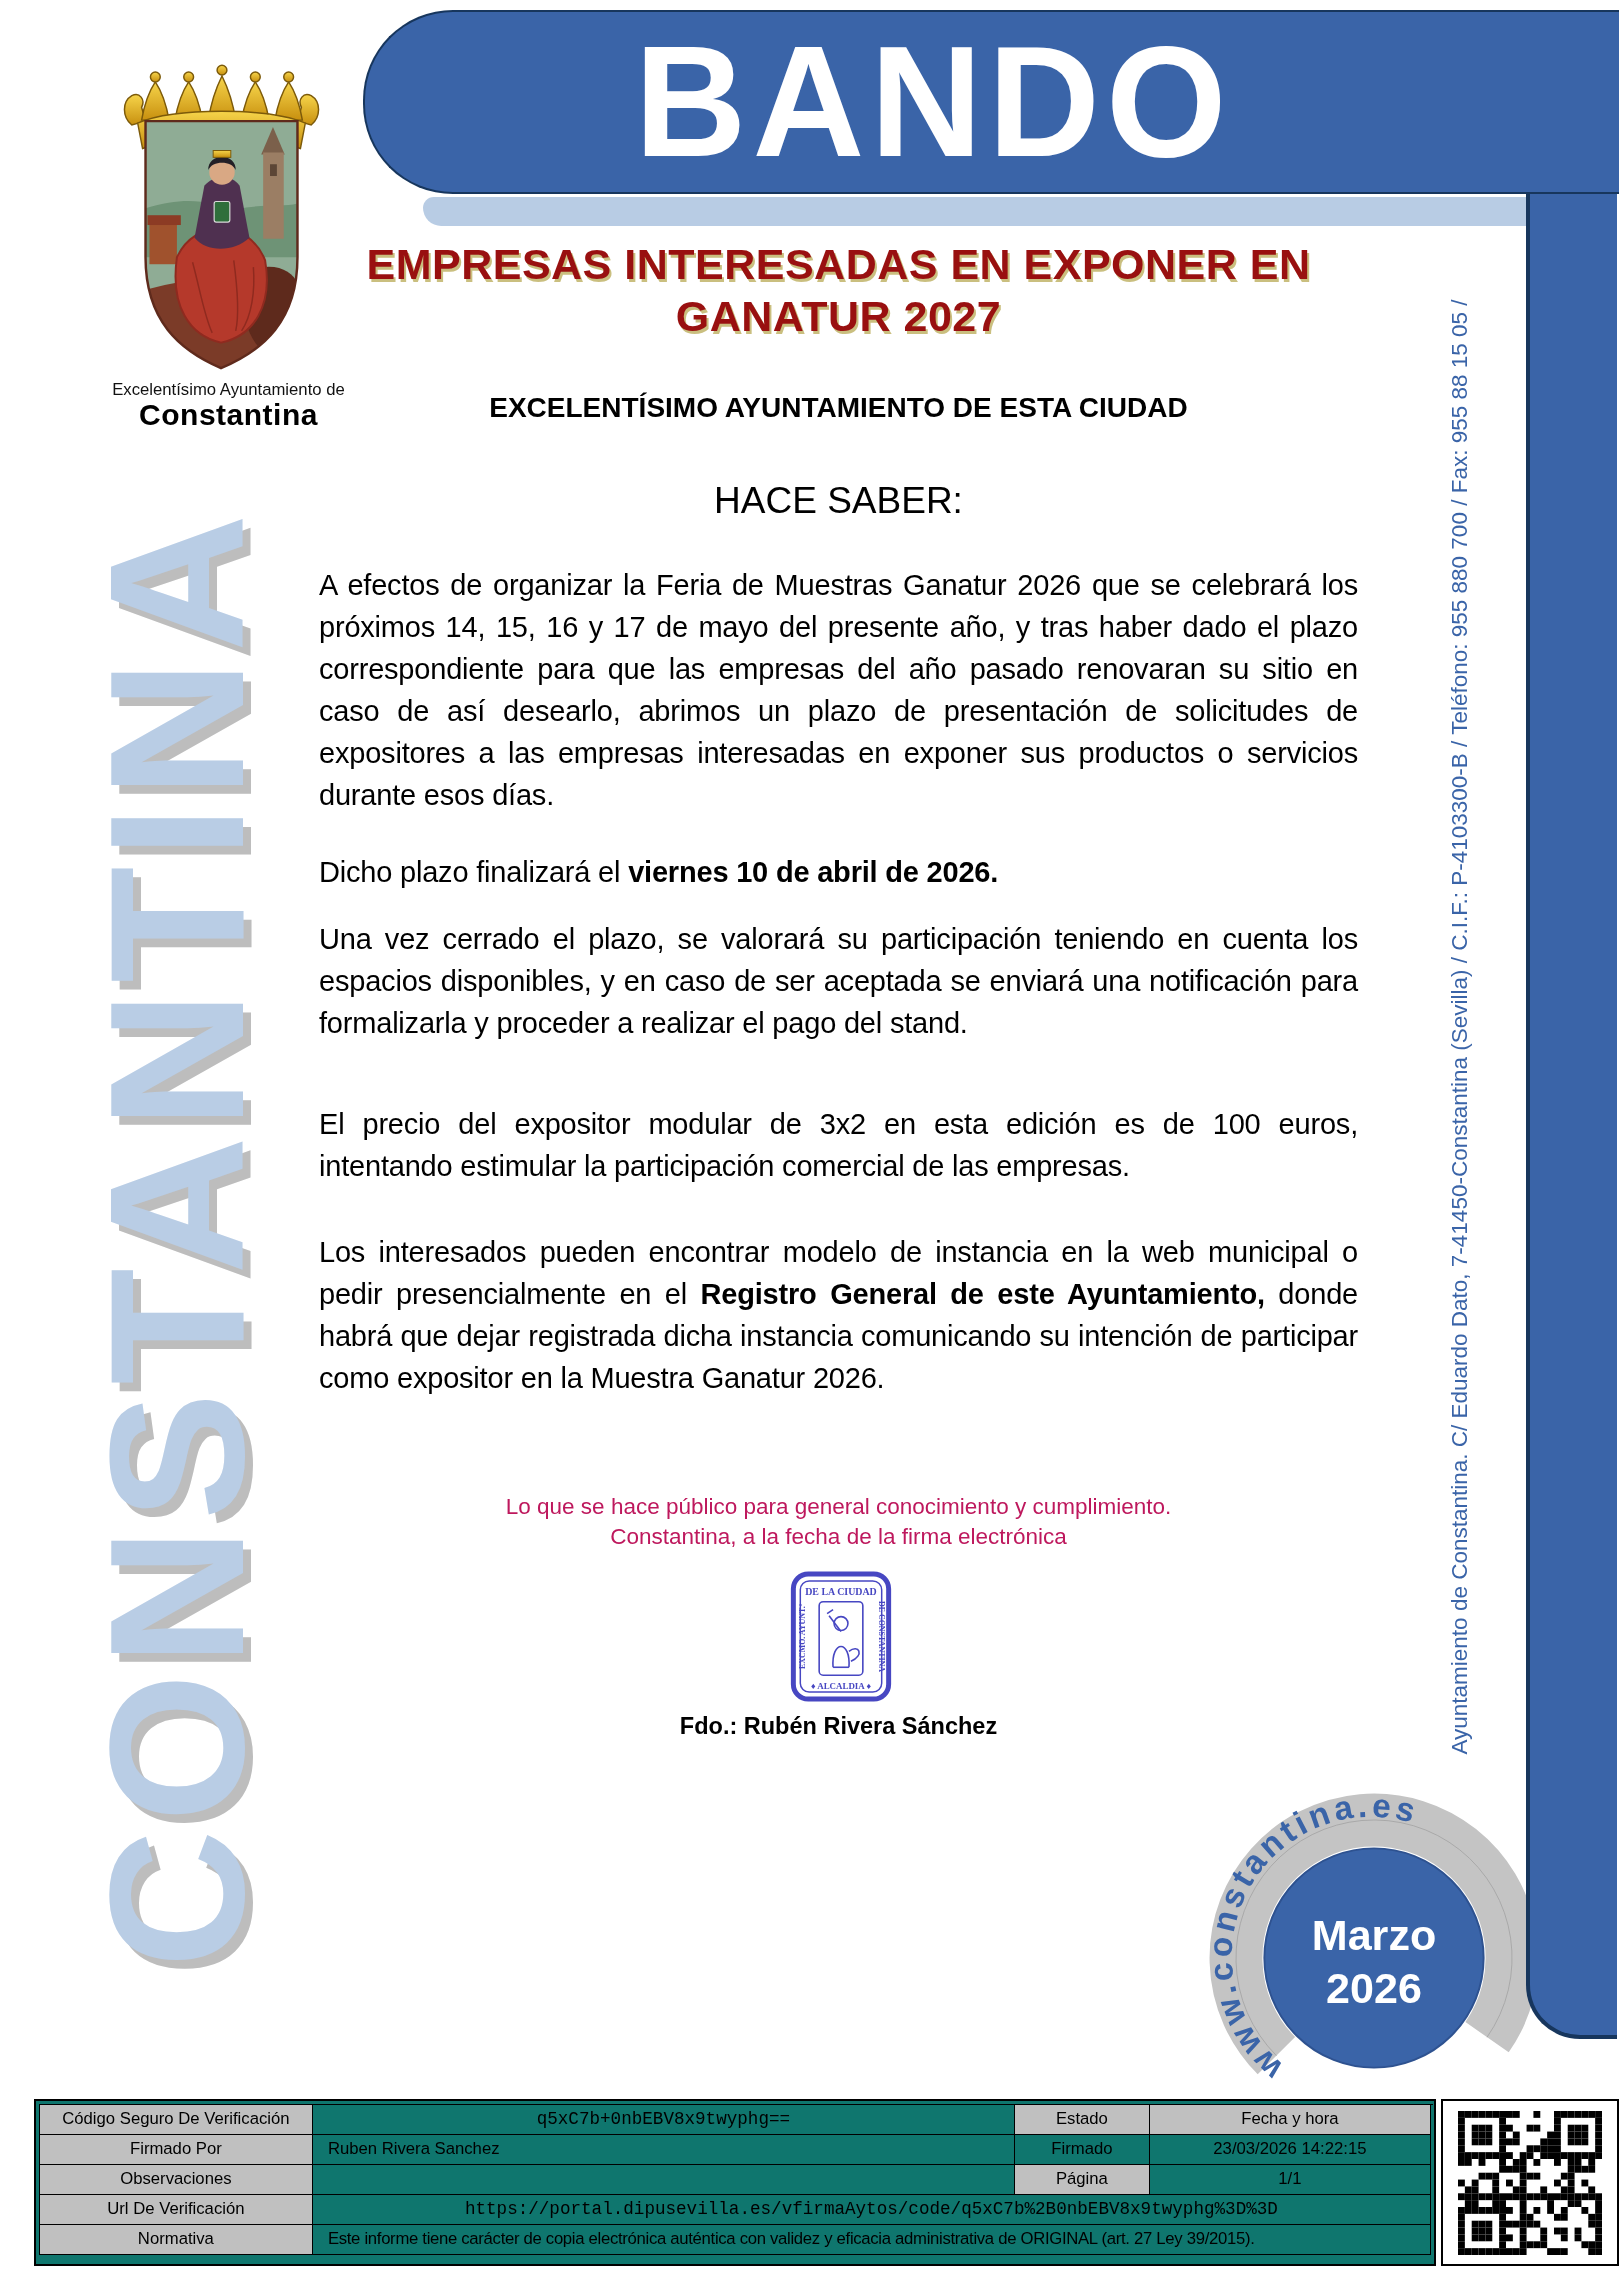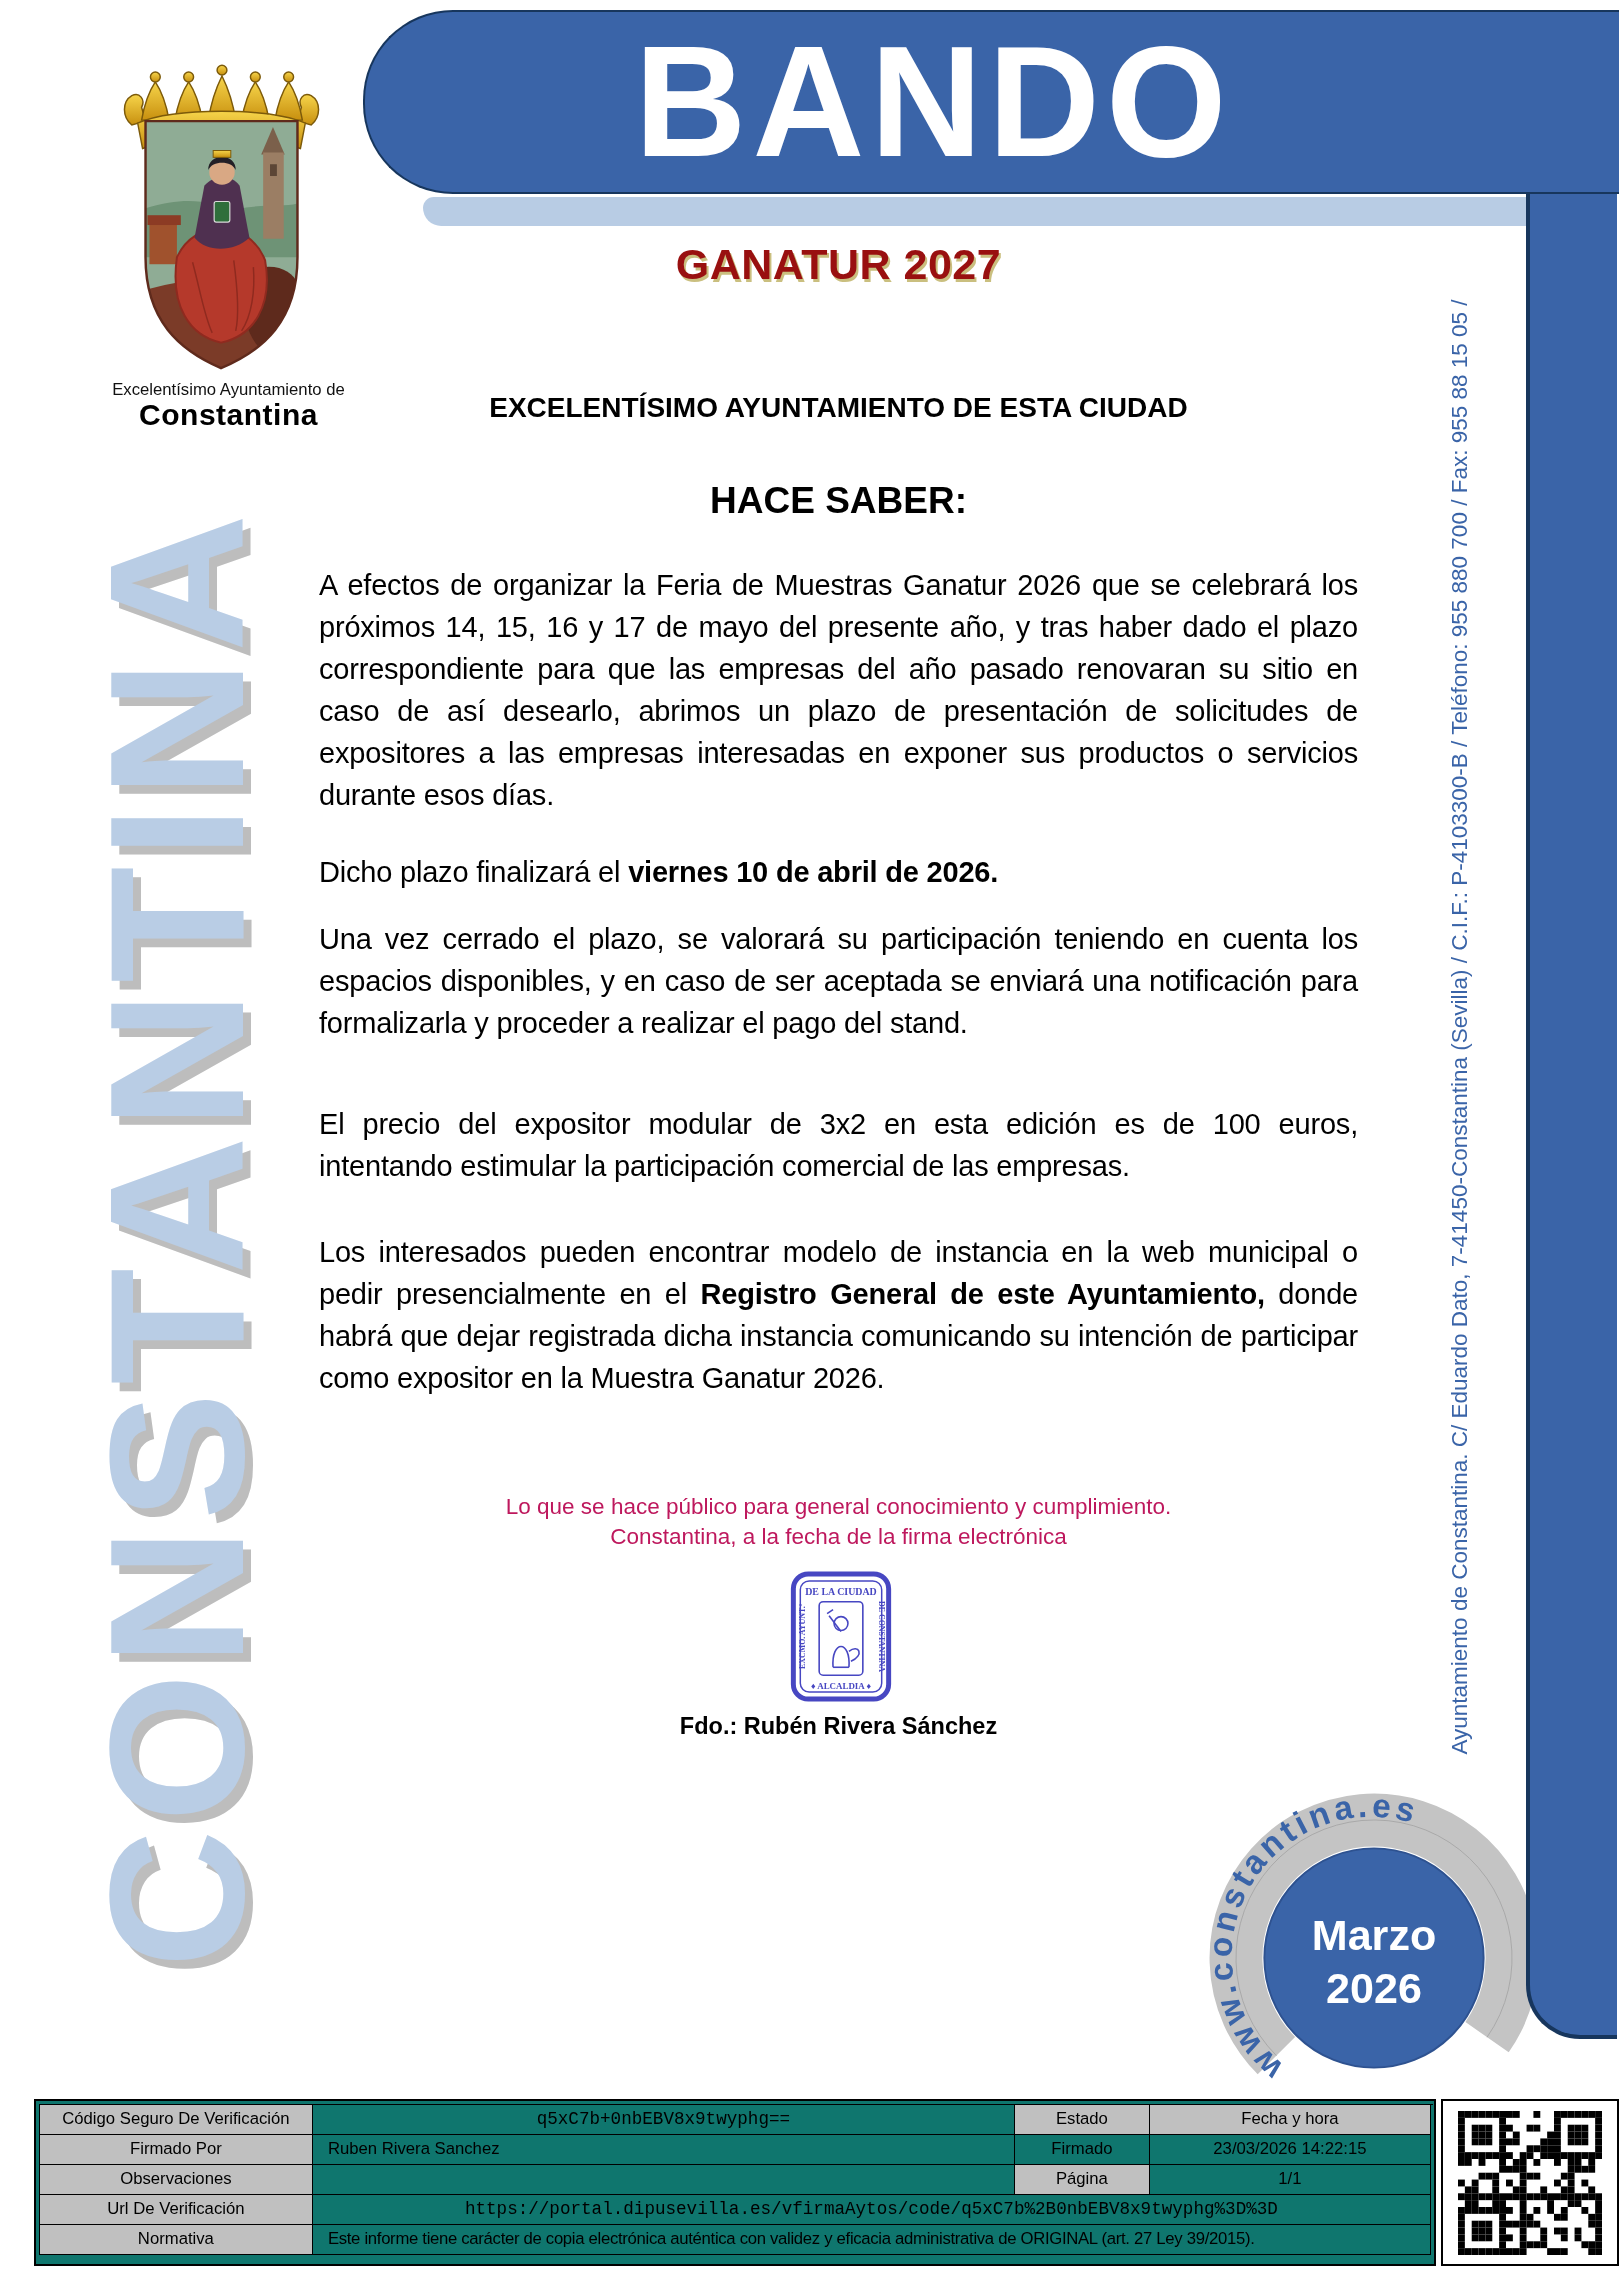--- a/index.html
+++ b/index.html
@@ -33,21 +33,21 @@
   
   .watermark{position:absolute;left:176px;top:1237px;transform:translate(-50%,-50%) rotate(-90deg);
              white-space:nowrap;font-size:191px;font-weight:bold;letter-spacing:7.8px;
              color:#B9CDE5;text-shadow:-8.8px 8.8px 0 #bdbdbd;z-index:1;}
 
   
   .col{position:absolute;left:319px;width:1039px;}
   .title{top:238px;text-align:center;font-size:43px;font-weight:bold;color:#991010;
          line-height:52px;letter-spacing:0.5px;text-shadow:2px 2.9px 0 rgba(150,128,0,.5);}
   .authority{top:390px;text-align:center;font-size:28px;font-weight:bold;color:#000;line-height:36px;}
-  .saber{top:480px;text-align:center;font-size:37px;font-weight:bold;color:#000;}
+  .saber{top:480px;text-align:center;font-size:37px;font-weight:normal;color:#000;}
   .paragraphs{position:absolute;left:319px;top:564px;width:1039px;height:882px;}
   .bp{position:absolute;left:0;width:1039px;margin:0;font-size:29px;line-height:42px;
       text-align:justify;color:#000;letter-spacing:-0.2px;}
   .bp b{font-weight:bold;}
   .bp0{top:0;} .bp1{top:287px;} .bp2{top:354px;} .bp3{top:539px;} .bp4{top:667px;}
   .closing{top:1492px;text-align:center;font-size:22.5px;line-height:30px;color:#be185d;}
   .signature{top:1713px;text-align:center;font-size:23.5px;font-weight:bold;color:#000;}
 
   
   .stamp{position:absolute;left:789px;top:1570px;width:104px;height:133px;}
@@ -149,20 +149,21 @@
       </g>
       <path d="M30,96 L185,96 L185,235 C185,300 150,330 107,348 C65,330 30,300 30,235 Z" fill="none" stroke="#5f2a1c" stroke-width="2.5"></path>
     </g>
   </svg>
   <div class="caption1">Excelentísimo Ayuntamiento de</div>
   <div class="caption2">Constantina</div>
 
   <div class="contact-rot">Ayuntamiento de Constantina. C/ Eduardo Dato, 7-41450-Constantina (Sevilla)  /  C.I.F.: P-4103300-B  /  Teléfono: 955 880 700 /  Fax: 955 88 15 05 /</div>
 
   <div class="col title">
+    <div>EMPRESAS INTERESADAS EN EXPONER EN</div>
     <div>GANATUR 2027</div>
   </div>
   <div class="col authority">
     <div>EXCELENTÍSIMO AYUNTAMIENTO DE ESTA CIUDAD</div>
   </div>
   <div class="col saber">HACE SABER:</div>
 
   <div class="paragraphs" id="paragraphs">
       <p class="bp bp0"><span>A efectos de organizar la Feria de Muestras Ganatur 2026 que se celebrará los próximos 14, 15, 16 y 17 de mayo del presente año, y tras haber dado el plazo correspondiente para que las empresas del año pasado renovaran su sitio en caso de así desearlo, abrimos un plazo de presentación de solicitudes de expositores a las empresas interesadas en exponer sus productos o servicios durante esos días.</span></p>
       <p class="bp bp1"><span>Dicho plazo finalizará el </span><b>viernes 10 de abril de 2026.</b></p>

